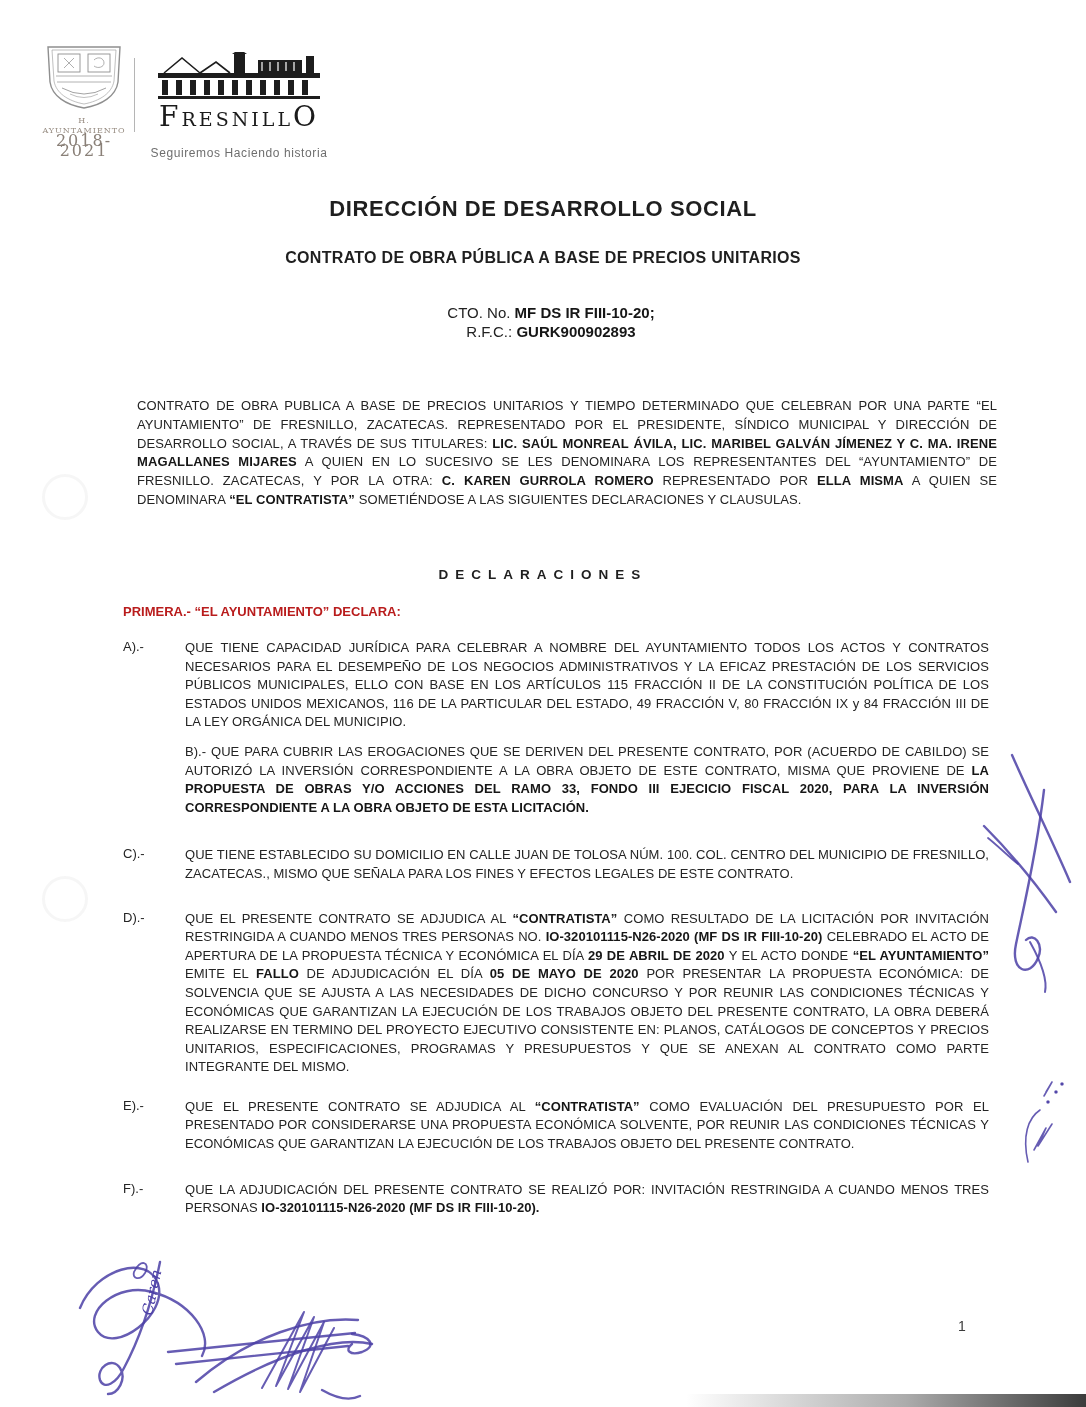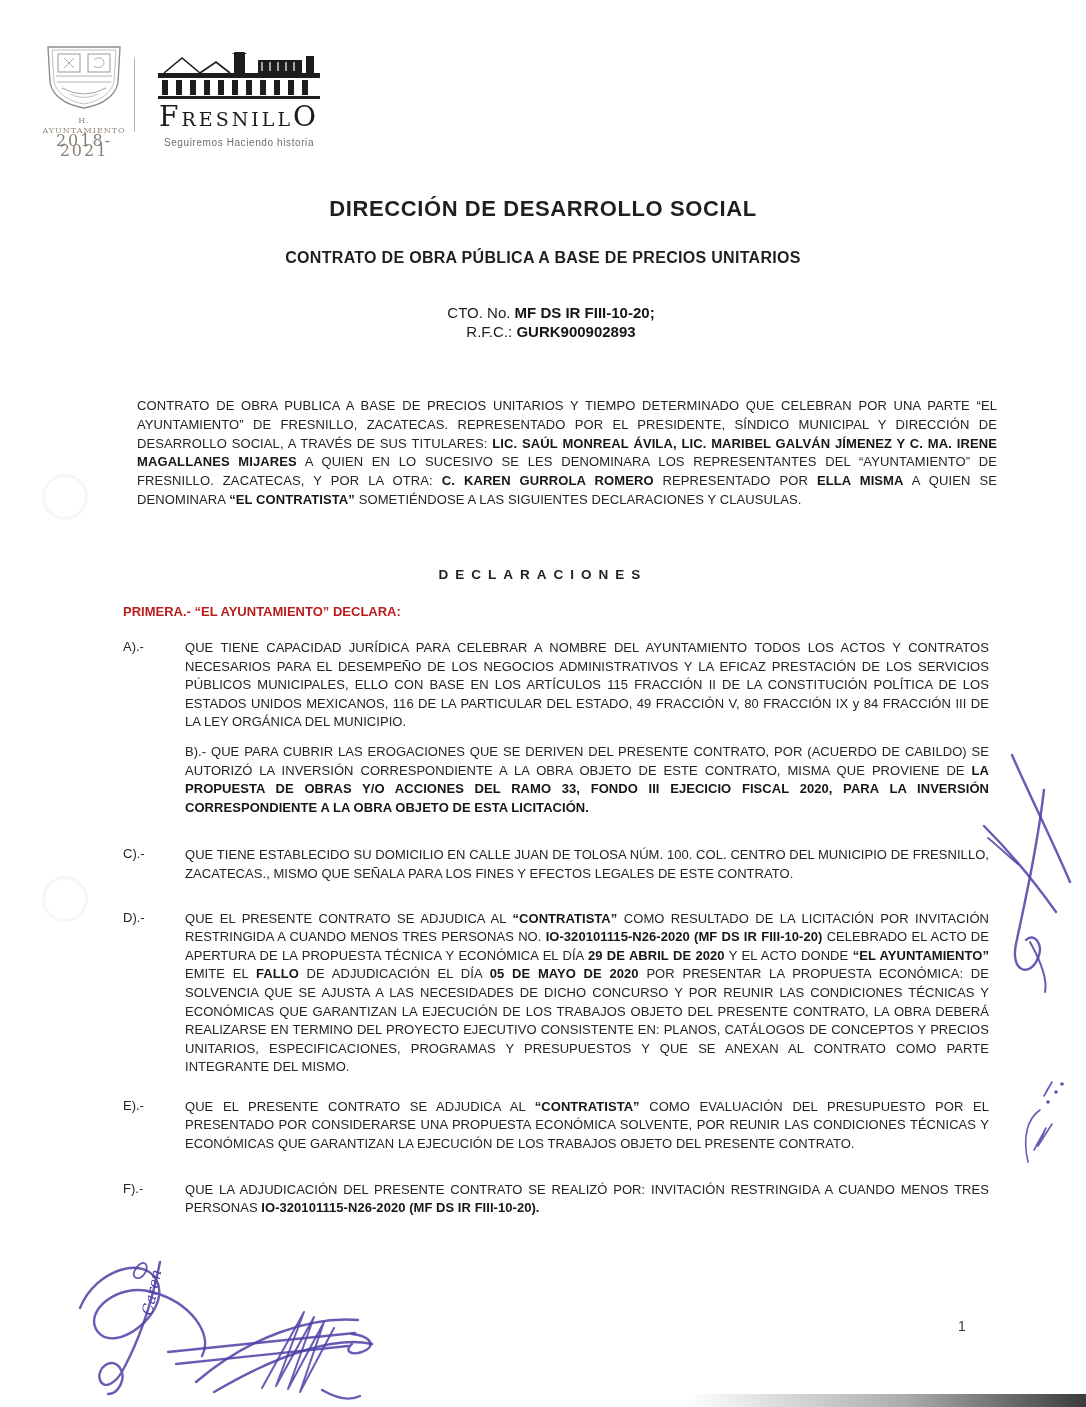--- a/index.html
+++ b/index.html
@@ -14,21 +14,21 @@
   }
   
   .shield{position:absolute;left:36px;top:44px;width:96px;text-align:center;}
   .shield-caption{font-family:"DejaVu Serif", serif;color:#968b80;font-size:8px;letter-spacing:1px;line-height:10px;margin-top:2px;}
   .shield-caption .yrs{font-size:16px;letter-spacing:2px;color:#8a8078;}
   .header-divider{position:absolute;left:134px;top:58px;width:1px;height:74px;background:#b5b5b5;}
   .fres-logo{position:absolute;left:146px;top:52px;width:186px;text-align:center;}
   .wordmark{display:flex;justify-content:center;align-items:baseline;font-family:"DejaVu Serif", serif;color:#1b1b1b;letter-spacing:3px;margin-top:-2px;}
   .wordmark .big{font-size:28px;line-height:26px;}
   .wordmark .small{font-size:19px;line-height:20px;}
-  .tagline{font-size:10px;color:#6e6e6e;letter-spacing:0.6px;margin-top:7px;}
+  .tagline{font-size:12px;color:#6e6e6e;letter-spacing:0.6px;margin-top:16px;}
   
   .doc-title{position:absolute;top:142px;left:0;width:100%;text-align:center;font-size:24px;letter-spacing:1px;color:#2e2e2e;}
   .doc-department{position:absolute;top:196px;left:0;width:100%;text-align:center;font-size:22px;font-weight:bold;letter-spacing:0.6px;color:#1f1f1f;}
   .doc-contract-type{position:absolute;top:249px;left:0;width:100%;text-align:center;font-size:16px;font-weight:bold;letter-spacing:0.3px;color:#1f1f1f;}
   .cto-block{position:absolute;top:303px;left:0;width:100%;padding-left:16px;box-sizing:border-box;text-align:center;font-size:15px;line-height:19px;color:#222;}
   
   .intro{position:absolute;top:397px;left:123px;width:860px;font-size:13px;line-height:18.8px;text-align:justify;letter-spacing:0.1px;margin-left:14px;}
   .decl-heading{position:absolute;top:567px;left:0;width:100%;text-align:center;font-size:13.5px;font-weight:bold;letter-spacing:7px;color:#1f1f1f;}
   .primera{position:absolute;top:604px;left:123px;font-size:13px;font-weight:bold;color:#b91c1c;}
   .items{position:absolute;top:639px;left:123px;width:866px;}

